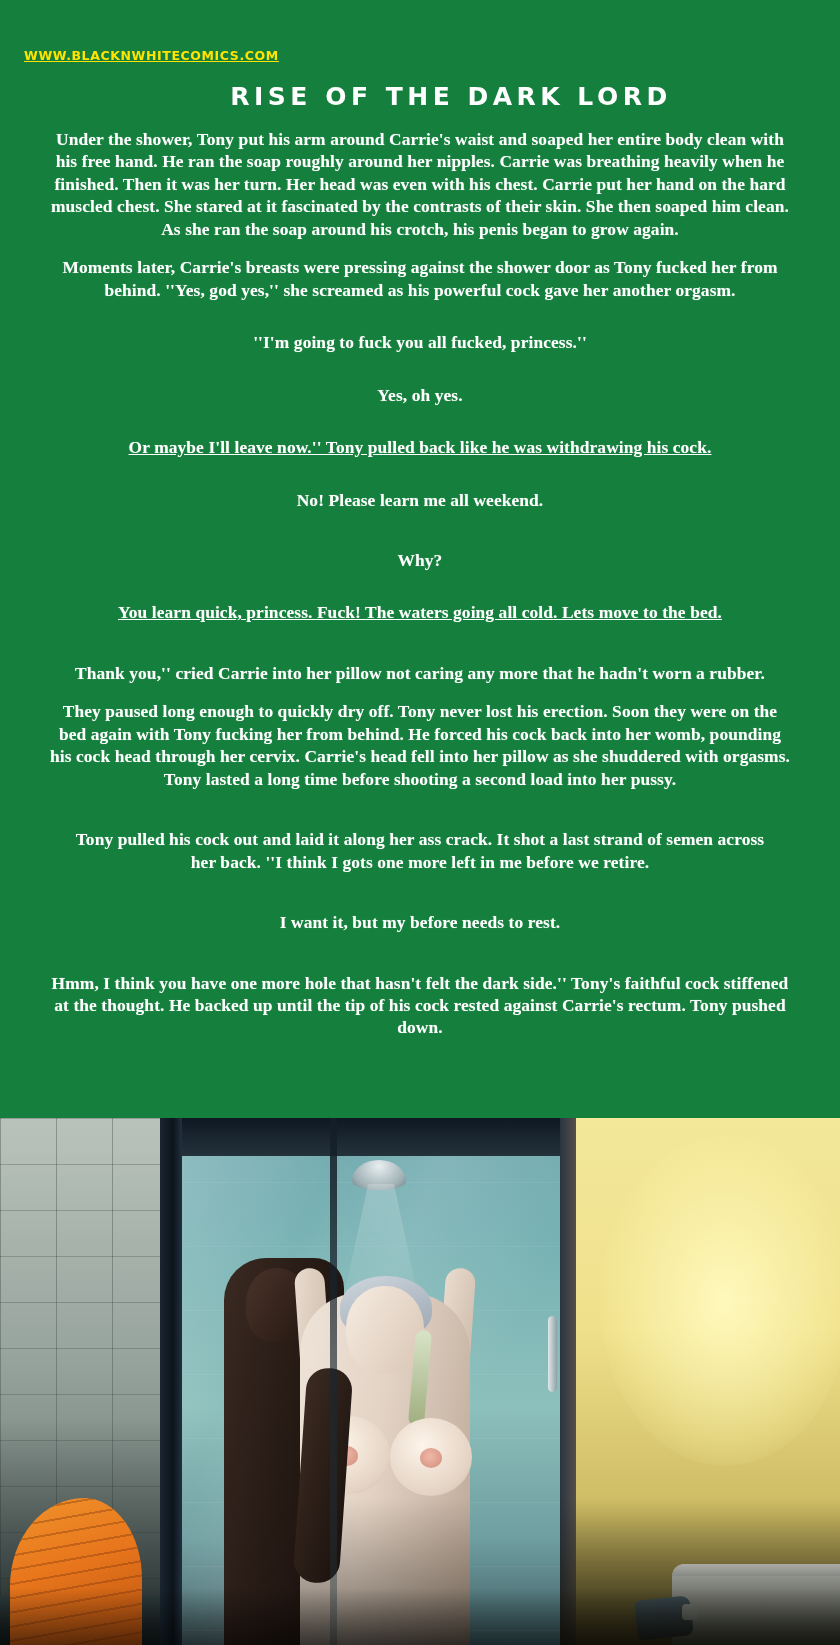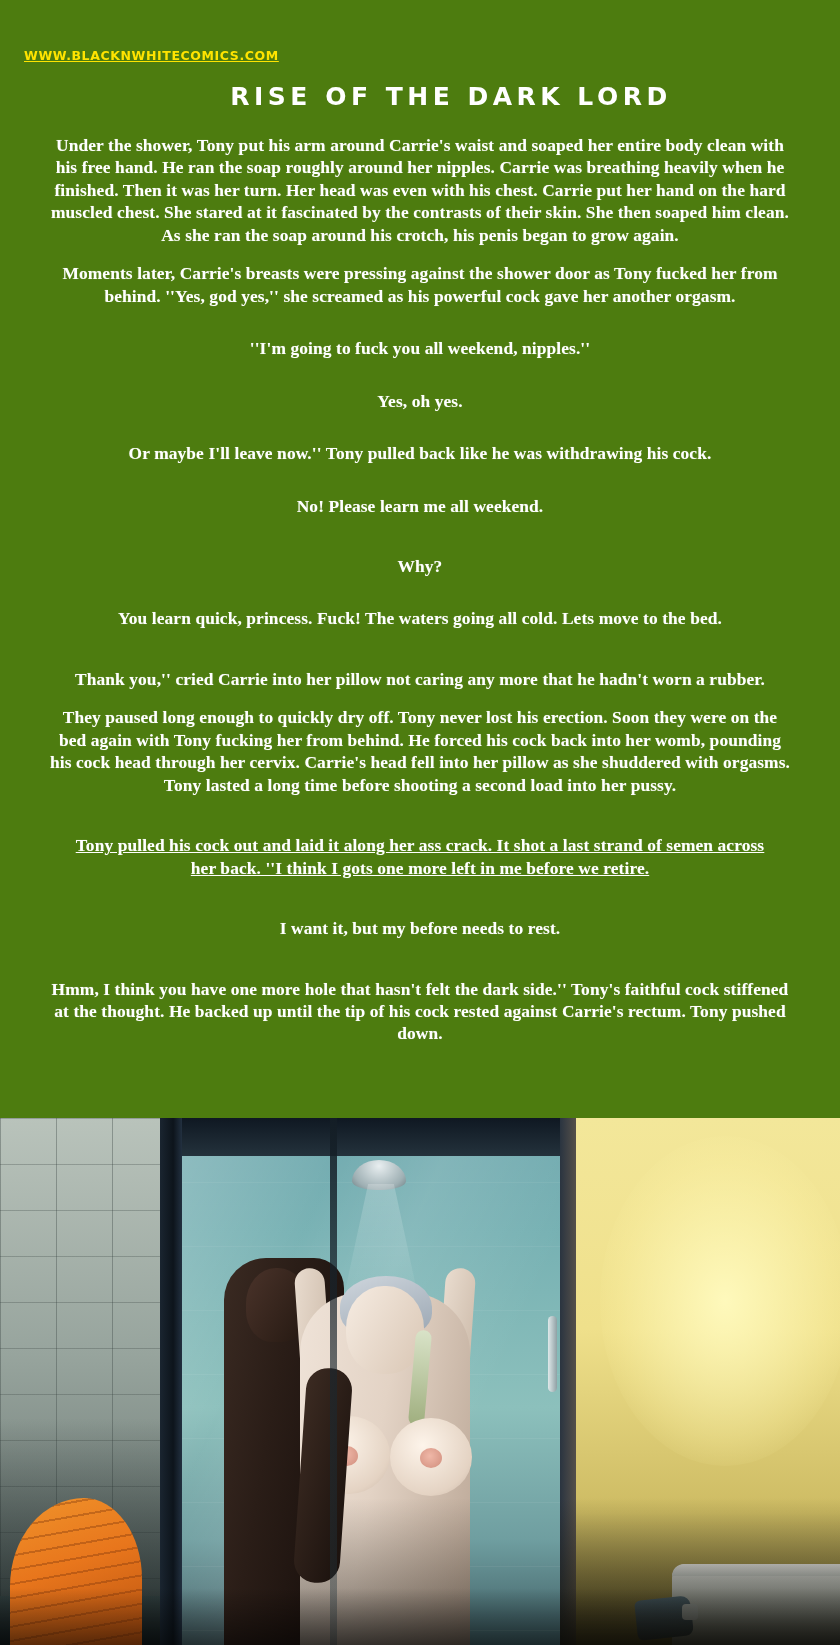--- a/index.html
+++ b/index.html
@@ -23,21 +23,21 @@
     background: #000000;
   }
 
   
   .text-panel {
     position: absolute;
     left: 0;
     top: 0;
     width: 840px;
     height: 1118px;
-    background: #4d7c0f;
+    background: #15803d;
     padding: 0 50px;
   }
 
   .site-url {
     position: absolute;
     left: 24px;
     top: 48px;
     color: #ffe400;
     font-family: "DejaVu Sans", sans-serif;
     font-weight: bold;
@@ -57,40 +57,40 @@
     font-family: "DejaVu Sans", sans-serif;
     font-weight: bold;
     font-size: 25px;
     letter-spacing: 4.5px;
     margin-left: 31px;
   }
 
   .story {
     position: absolute;
     left: 48px;
-    top: 134px;
+    top: 128px;
     width: 744px;
     text-align: center;
   }
 
   .para {
     color: #ffffff;
     font-family: "Liberation Serif", serif;
     font-weight: bold;
     font-size: 17.4px;
     line-height: 1.29;
     text-align: center;
     margin: 0 0 16px 0;
     letter-spacing: 0.1px;
     text-shadow: 0 0 1px rgba(255,255,255,0.35);
   }
   .para.gap-lg { margin-bottom: 30px; }
   .para.gap-xl { margin-bottom: 38px; }
-  .para.narrow { padding: 0 38px; }
-  .para.narrow2 { padding: 0 18px; text-decoration: underline; }
+  .para.narrow { padding: 0 38px; text-decoration: underline; }
+  .para.narrow2 { padding: 0 18px; }
 
   
   .comic-panel {
     position: absolute;
     left: 0;
     top: 1118px;
     width: 840px;
     height: 527px;
     overflow: hidden;
     background: #0b0d12;
@@ -315,21 +315,21 @@
 
   <div class="text-panel">
 
     <a class="site-url" href="#">WWW.BLACKNWHITECOMICS.COM</a>
 
     <div class="comic-title">RISE OF THE DARK LORD</div>
 
     <div class="story">
       <p class="para">Under the shower, Tony put his arm around Carrie's waist and soaped her entire body clean with his free hand. He ran the soap roughly around her nipples. Carrie was breathing heavily when he finished. Then it was her turn. Her head was even with his chest. Carrie put her hand on the hard muscled chest. She stared at it fascinated by the contrasts of their skin. She then soaped him clean. As she ran the soap around his crotch, his penis began to grow again.</p>
       <p class="para gap-lg">Moments later, Carrie's breasts were pressing against the shower door as Tony fucked her from behind. ''Yes, god yes,'' she screamed as his powerful cock gave her another orgasm.</p>
-      <p class="para gap-lg">''I'm going to fuck you all weekend, nipples.''</p>
+      <p class="para gap-lg">''I'm going to fuck you all fucked, princess.''</p>
       <p class="para gap-lg">Yes, oh yes.</p>
       <p class="para gap-lg narrow">Or maybe I'll leave now.'' Tony pulled back like he was withdrawing his cock.</p>
       <p class="para gap-xl">No! Please learn me all weekend.</p>
       <p class="para gap-lg">Why?</p>
       <p class="para gap-xl narrow">You learn quick, princess. Fuck! The waters going all cold. Lets move to the bed.</p>
       <p class="para">Thank you,'' cried Carrie into her pillow not caring any more that he hadn't worn a rubber.</p>
       <p class="para gap-xl">They paused long enough to quickly dry off. Tony never lost his erection. Soon they were on the bed again with Tony fucking her from behind. He forced his cock back into her womb, pounding his cock head through her cervix. Carrie's head fell into her pillow as she shuddered with orgasms. Tony lasted a long time before shooting a second load into her pussy.</p>
       <p class="para gap-xl narrow2">Tony pulled his cock out and laid it along her ass crack. It shot a last strand of semen across her back. ''I think I gots one more left in me before we retire.</p>
       <p class="para gap-xl">I want it, but my before needs to rest.</p>
       <p class="para">Hmm, I think you have one more hole that hasn't felt the dark side.'' Tony's faithful cock stiffened at the thought. He backed up until the tip of his cock rested against Carrie's rectum. Tony pushed down.</p>

